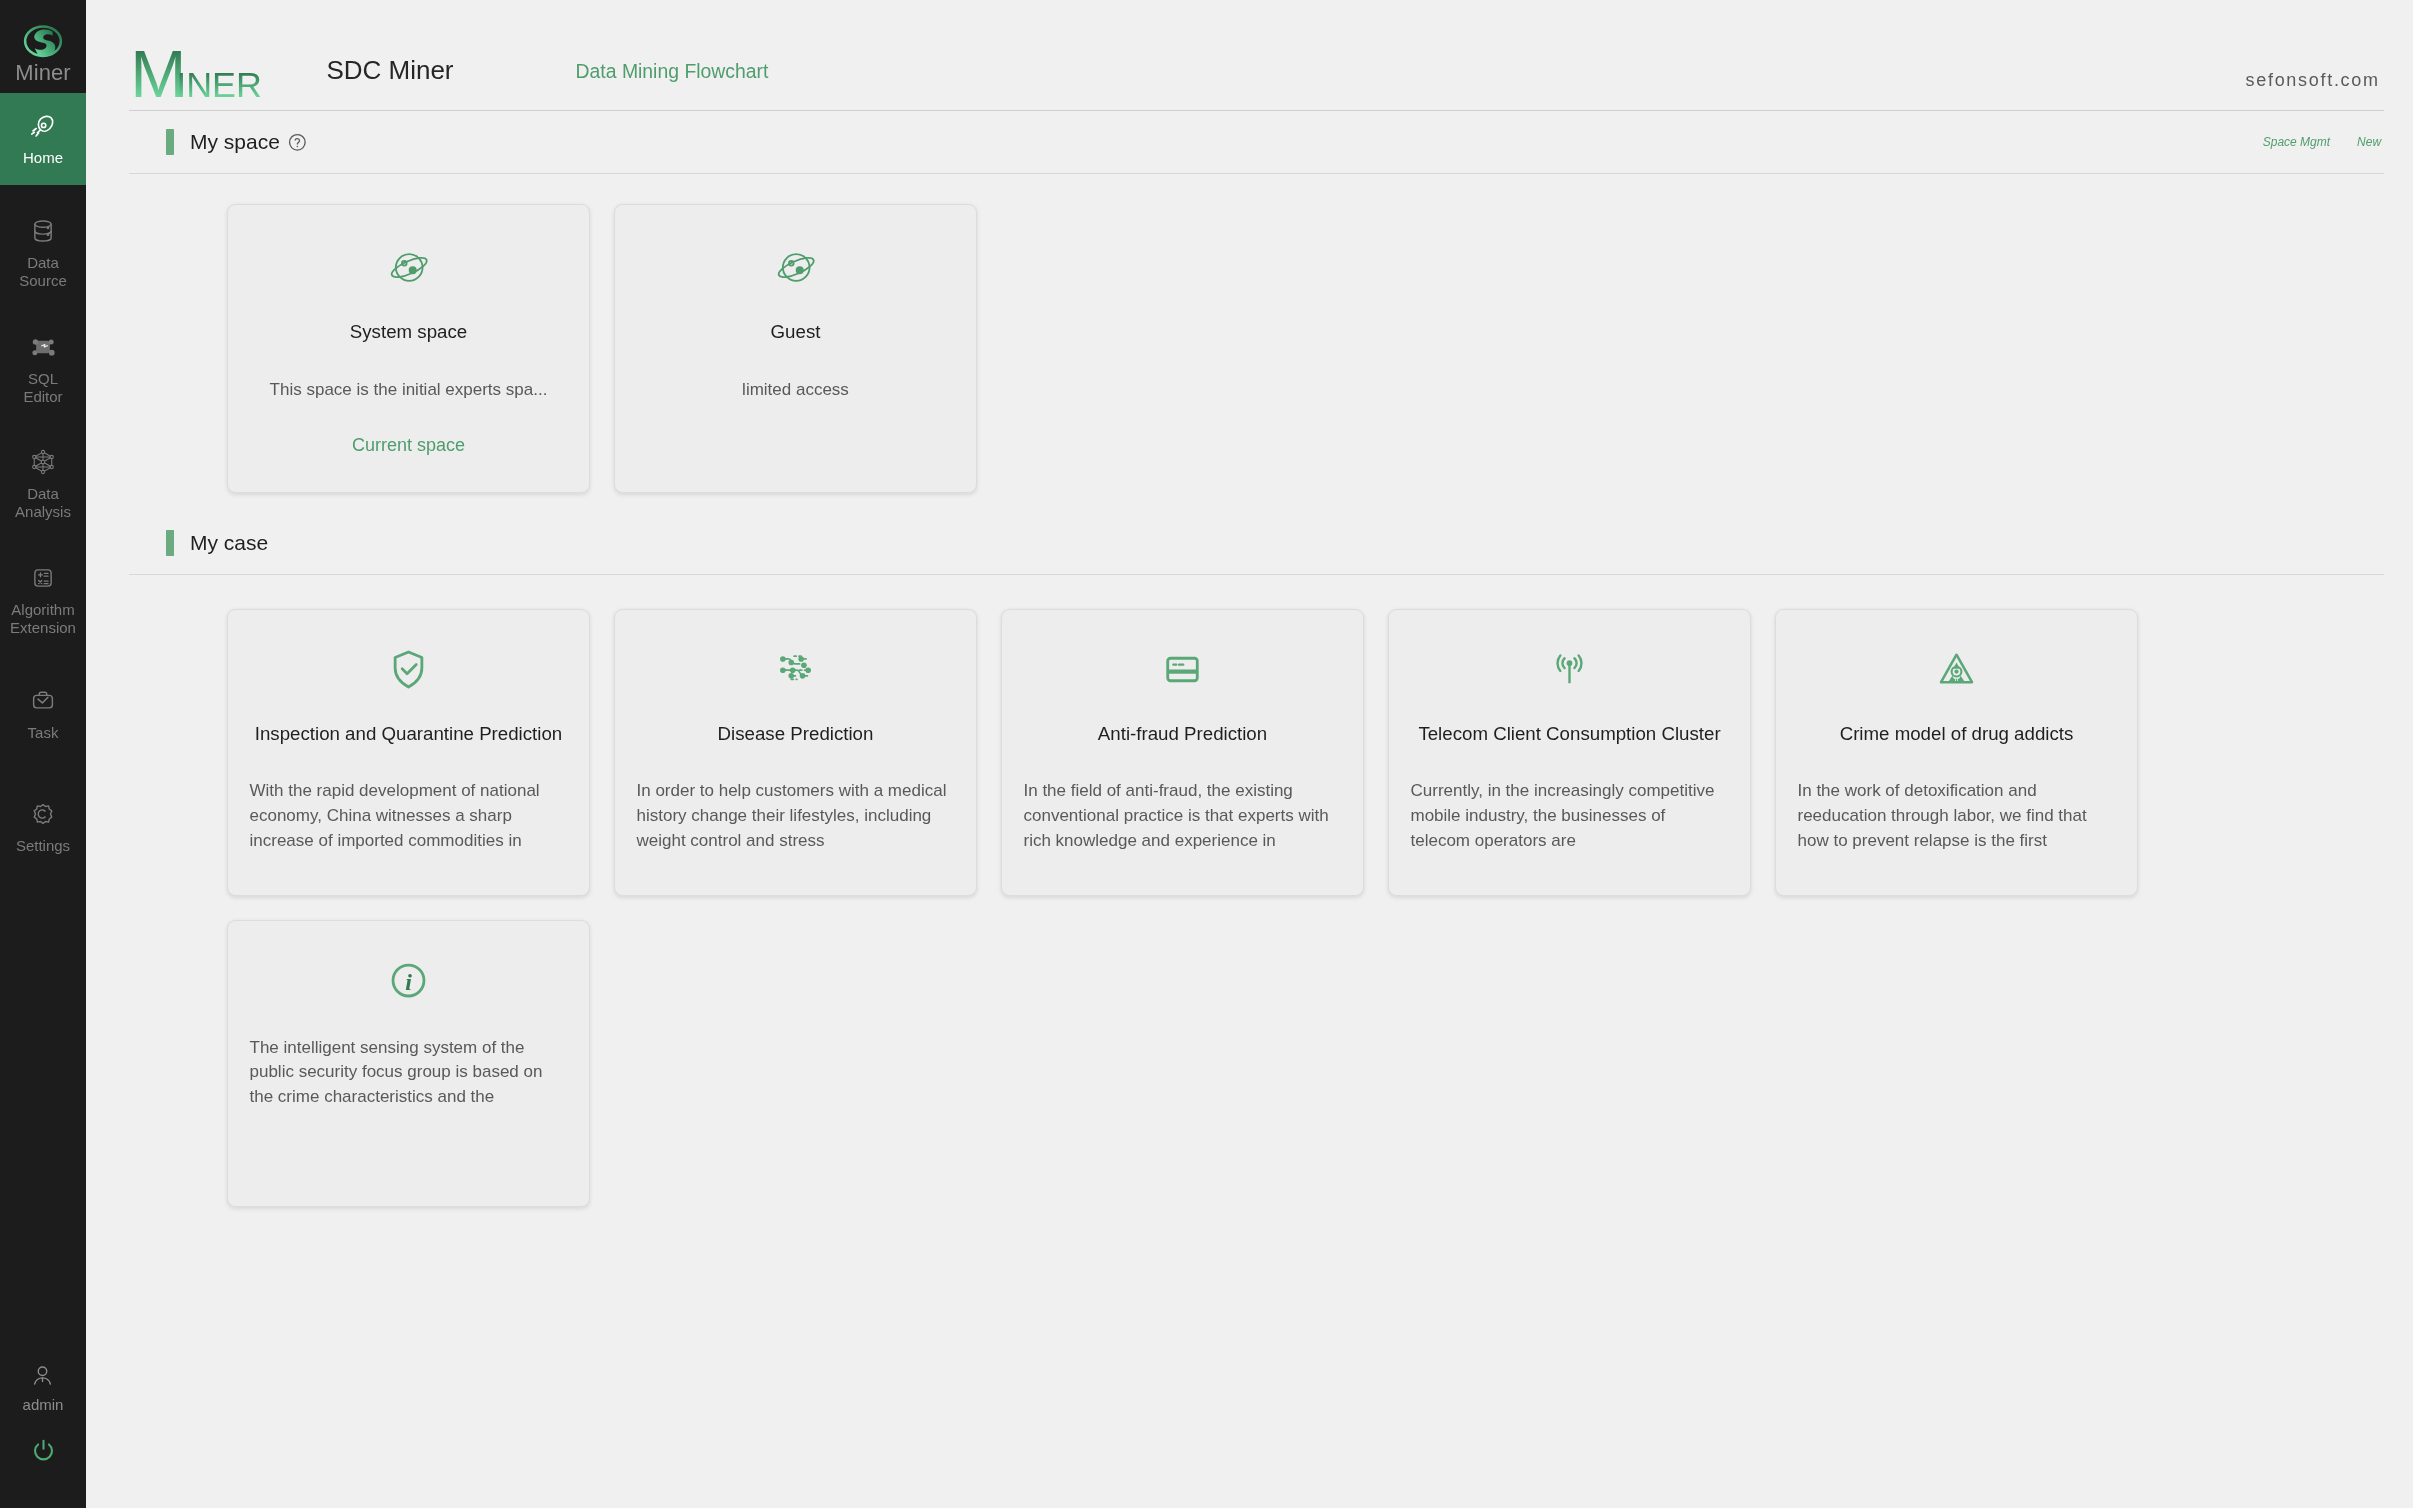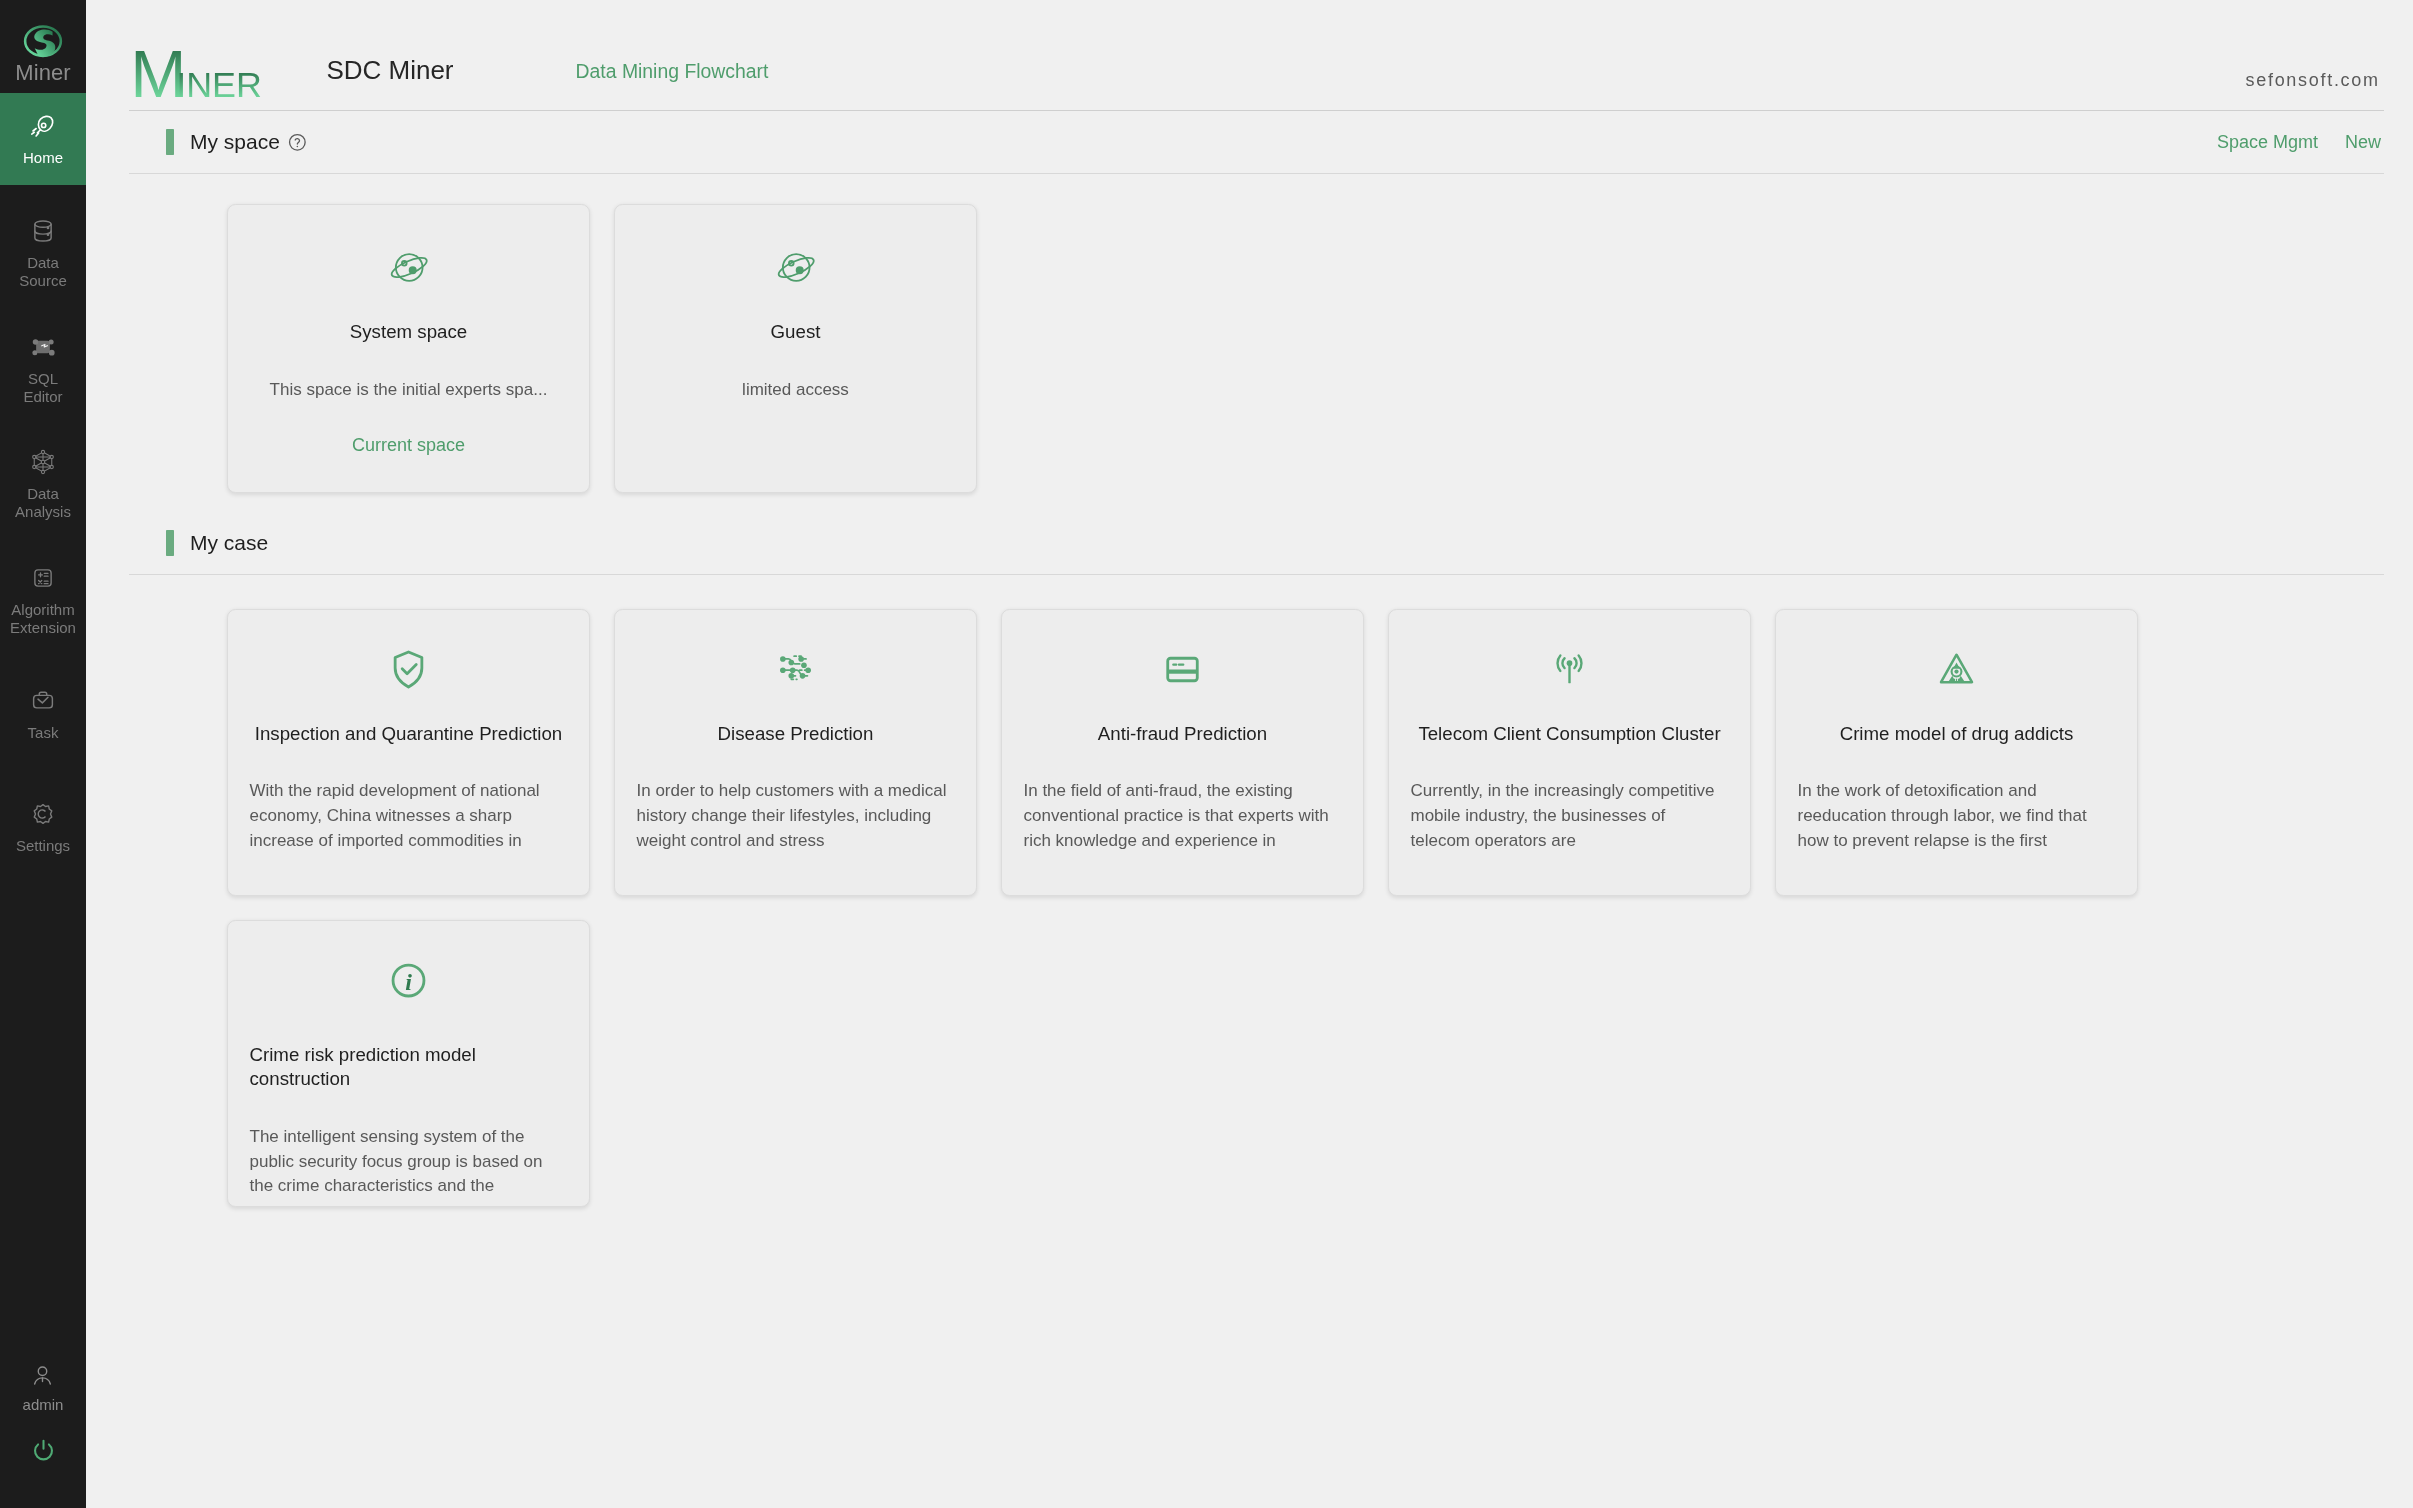--- a/index.html
+++ b/index.html
@@ -75,21 +75,21 @@
   .section-head {
     margin: 0 29px 0 43px; height: 63px;
     display: flex; align-items: center;
     border-bottom: 1.4px solid #d8d8d8;
     position: relative;
   }
   .sec-bar { width: 8px; height: 26px; background: #6aab80; border-radius: 0.7px; margin-left: 37px; }
   .sec-title { font-size: 21px; color: #1f1f1f; margin-left: 16px; white-space: nowrap; }
   .help-ico { width: 18.7px; height: 18.7px; margin-left: 8.6px; display: block; }
   .sec-actions { position: absolute; right: 2.9px; display: flex; align-items: center; gap: 27px; }
-  .sec-action { font-size: 18px; color: #4f9d6c; white-space: nowrap; }
+  .sec-action { font-size: 12px; color: #4f9d6c; white-space: nowrap; font-style: italic; }
 
   
   .grid { display: flex; flex-wrap: wrap; gap: 24px; padding: 30px 0 0 141px; }
   .grid.cases { padding-top: 34px; }
 
   .card {
     width: 363px; height: 289px;
     background: #ededed;
     border: 0.7px solid #dcdcdc;
     border-radius: 8.6px;
@@ -379,21 +379,20 @@
         </svg>
         <div class="card-title">Crime model of drug addicts</div>
         <div class="card-desc left">In the work of detoxification and reeducation through labor, we find that how to prevent relapse is the first</div>
       </div>
 
       <div class="card case">
         <svg class="card-ico" viewBox="0 0 64 64">
           <circle cx="32" cy="32" r="22" fill="none" stroke="#5aa877" stroke-width="4"></circle>
           <text x="32" y="45" text-anchor="middle" font-family="Liberation Serif, serif" font-style="italic" font-size="34" font-weight="bold" fill="#2f7a4f">i</text>
         </svg>
-        <div class="card-title left">Crime risk prediction model construction</div>
         <div class="card-desc left">The intelligent sensing system of the public security focus group is based on the crime characteristics and the</div>
       </div>
 
     </div>
 
   </main>
 </div>
 
 
 </body></html>

